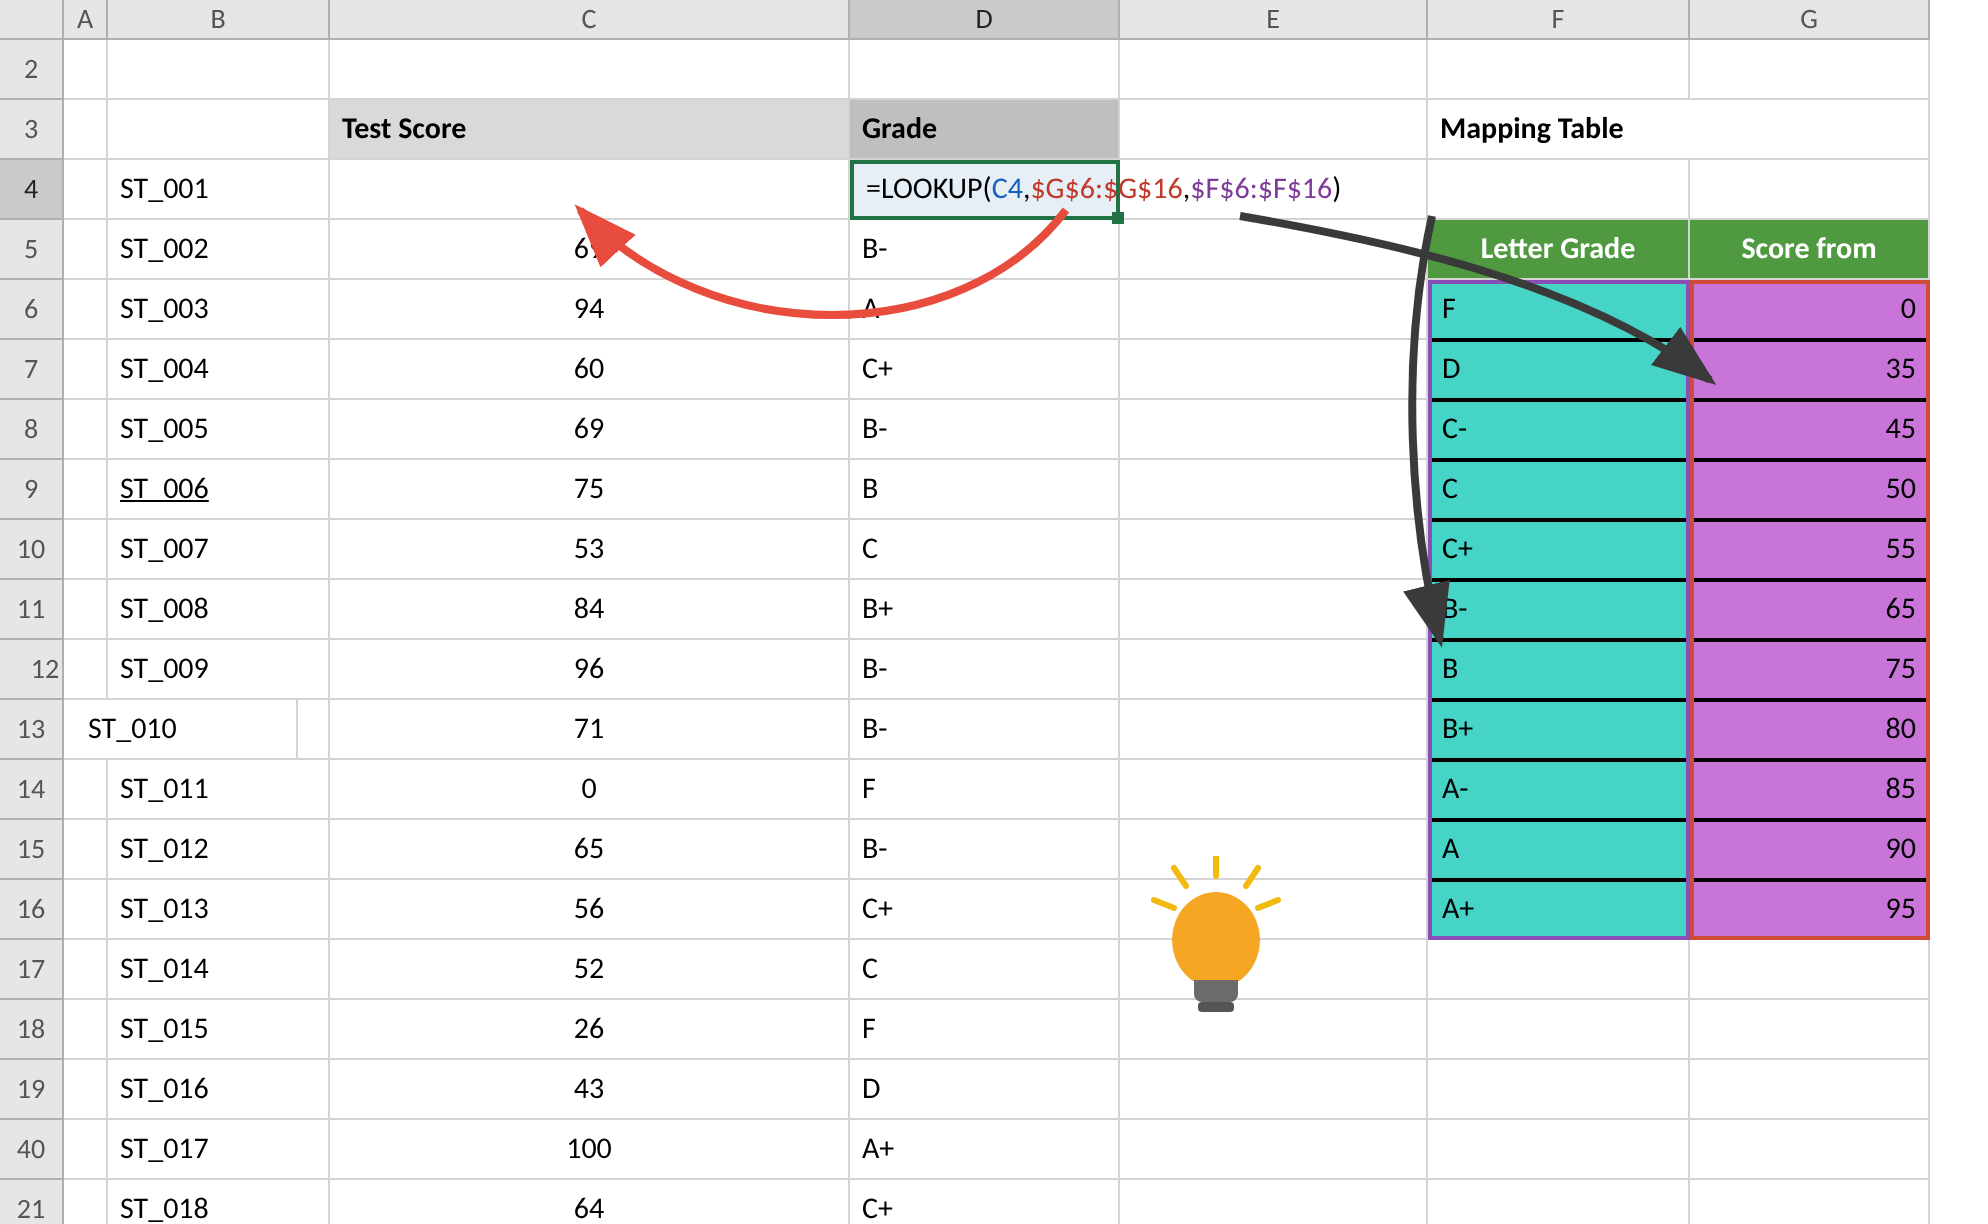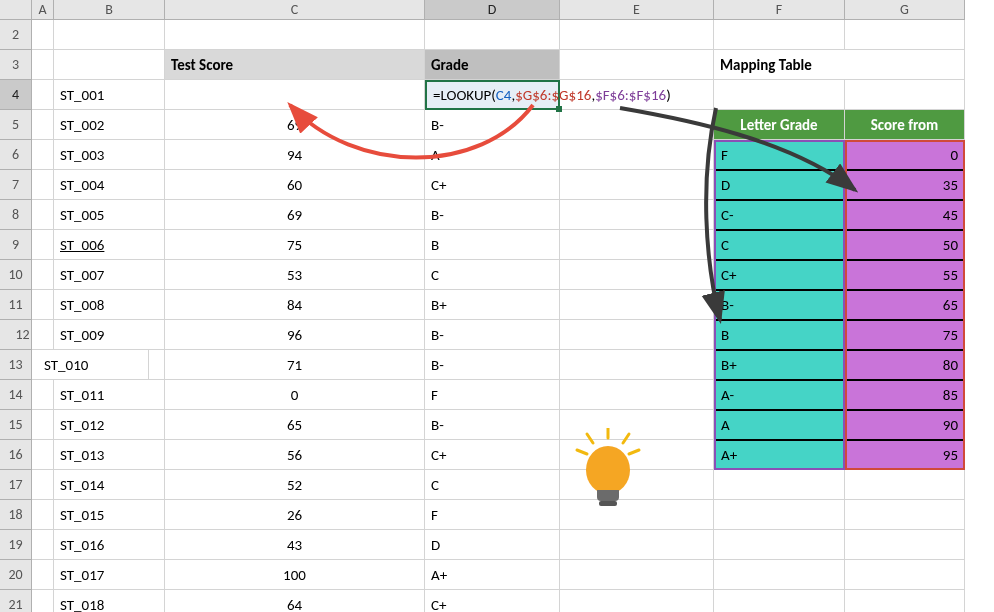--- a/index.html
+++ b/index.html
@@ -241,21 +241,21 @@
       <div class="cell" style="left: 714px; top: 500px; width: 131px; height: 30px;"></div>
       <div class="cell" style="left: 845px; top: 500px; width: 120px; height: 30px;"></div>
       <div class="cell hdr" style="left: 0px; top: 530px; width: 32px; height: 30px;">19</div>
       <div class="cell" style="left: 32px; top: 530px; width: 22px; height: 30px;"></div>
       <div class="cell" style="left: 54px; top: 530px; width: 111px; height: 30px;"></div>
       <div class="cell" style="left: 165px; top: 530px; width: 260px; height: 30px;"></div>
       <div class="cell" style="left: 425px; top: 530px; width: 135px; height: 30px;"></div>
       <div class="cell" style="left: 560px; top: 530px; width: 154px; height: 30px;"></div>
       <div class="cell" style="left: 714px; top: 530px; width: 131px; height: 30px;"></div>
       <div class="cell" style="left: 845px; top: 530px; width: 120px; height: 30px;"></div>
-      <div class="cell hdr" style="left: 0px; top: 560px; width: 32px; height: 30px;">20</div>
+      <div class="cell hdr" style="left: 0px; top: 560px; width: 32px; height: 30px;">40</div>
       <div class="cell" style="left: 32px; top: 560px; width: 22px; height: 30px;"></div>
       <div class="cell" style="left: 54px; top: 560px; width: 111px; height: 30px;"></div>
       <div class="cell" style="left: 165px; top: 560px; width: 260px; height: 30px;"></div>
       <div class="cell" style="left: 425px; top: 560px; width: 135px; height: 30px;"></div>
       <div class="cell" style="left: 560px; top: 560px; width: 154px; height: 30px;"></div>
       <div class="cell" style="left: 714px; top: 560px; width: 131px; height: 30px;"></div>
       <div class="cell" style="left: 845px; top: 560px; width: 120px; height: 30px;"></div>
       <div class="cell hdr" style="left: 0px; top: 590px; width: 32px; height: 30px;">21</div>
       <div class="cell" style="left: 32px; top: 590px; width: 22px; height: 30px;"></div>
       <div class="cell" style="left: 54px; top: 590px; width: 111px; height: 30px;"></div>

